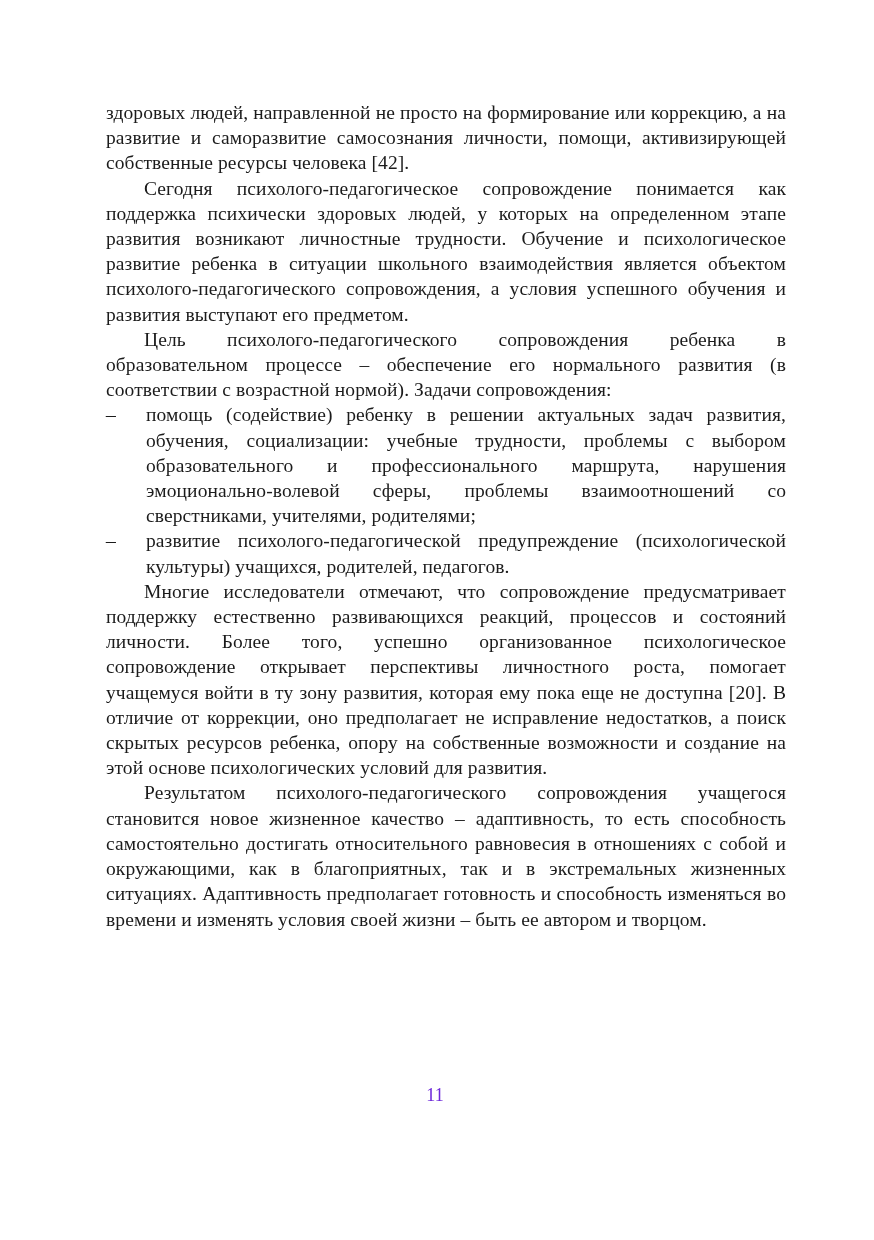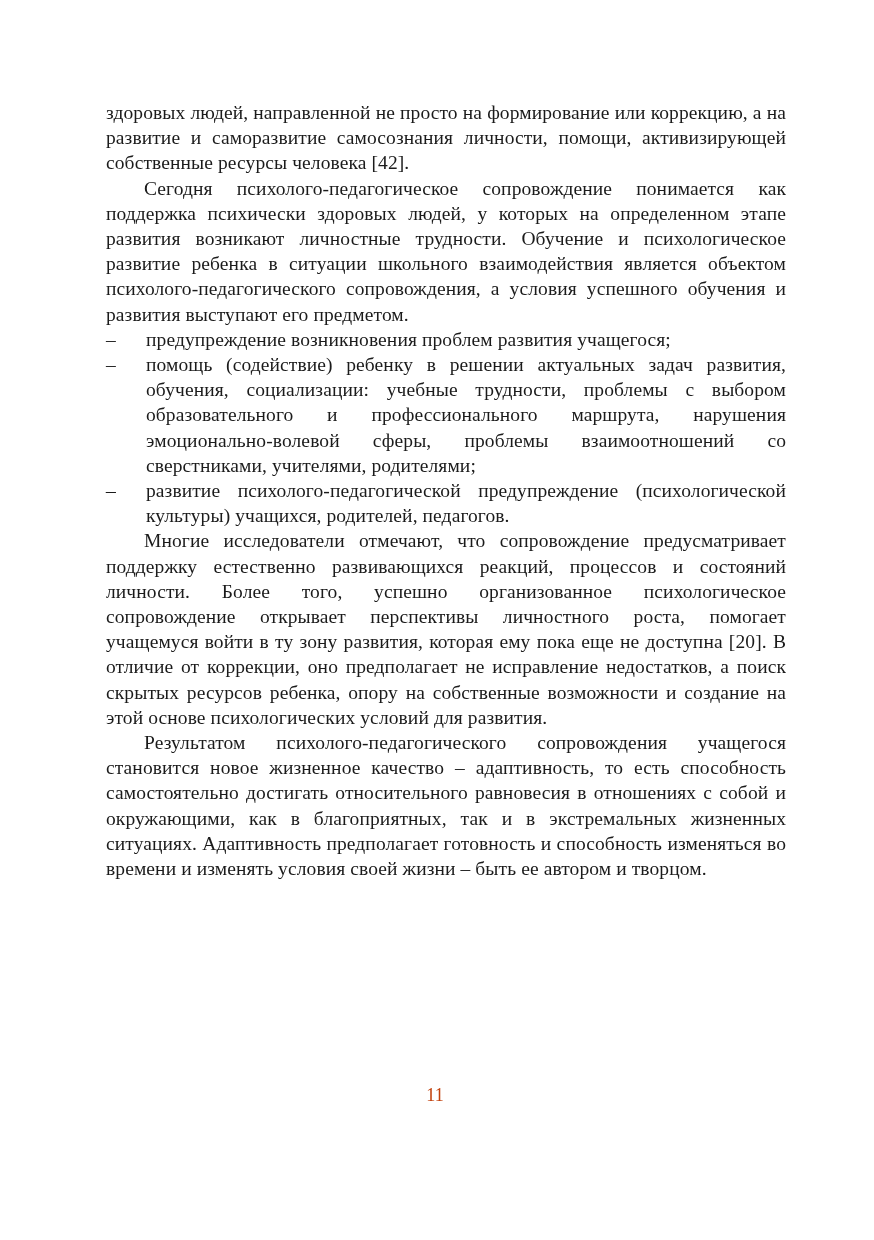--- a/index.html
+++ b/index.html
@@ -42,31 +42,32 @@
     left: 0;
     top: 0;
   }
   .page-number {
     position: absolute;
     left: 0;
     right: 0;
     top: 1085px;
     text-align: center;
     font-size: 18px;
-    color: #c2410c;
+    color: #6d28d9;
   }
 </style>
 </head>
 <body>
 
 <div class="page">
   <div class="text-block">
       <p class="noindent">здоровых людей, направленной не просто на формирование или коррекцию, а на развитие и саморазвитие самосознания личности, помощи, активизирующей собственные ресурсы человека [42].</p>
       <p class="indent">Сегодня психолого-педагогическое сопровождение понимается как поддержка психически здоровых людей, у которых на определенном этапе развития возникают личностные трудности. Обучение и психологическое развитие ребенка в ситуации школьного взаимодействия является объектом психолого-педагогического сопровождения, а условия успешного обучения и развития выступают его предметом.</p>
-      <p class="list"><span class="marker">–</span><span>предупреждение возникновения проблем развития учащегося;</span></p>
+      <p class="indent">Цель психолого-педагогического сопровождения ребенка в образовательном процессе – обеспечение его нормального развития (в соответствии с возрастной нормой). Задачи сопровождения:</p>
+      <p class="list"><span class="marker">–</span></p>
       <p class="list"><span class="marker">–</span><span>помощь (содействие) ребенку в решении актуальных задач развития, обучения, социализации: учебные трудности, проблемы с выбором образовательного и профессионального маршрута, нарушения эмоционально-волевой сферы, проблемы взаимоотношений со сверстниками, учителями, родителями;</span></p>
       <p class="list"><span class="marker">–</span></p>
       <p class="list"><span class="marker">–</span><span>развитие психолого-педагогической предупреждение (психологической культуры) учащихся, родителей, педагогов.</span></p>
       <p class="indent">Многие исследователи отмечают, что сопровождение предусматривает поддержку естественно развивающихся реакций, процессов и состояний личности. Более того, успешно организованное психологическое сопровождение открывает перспективы личностного роста, помогает учащемуся войти в ту зону развития, которая ему пока еще не доступна [20]. В отличие от коррекции, оно предполагает не исправление недостатков, а поиск скрытых ресурсов ребенка, опору на собственные возможности и создание на этой основе психологических условий для развития.</p>
       <p class="indent">Результатом психолого-педагогического сопровождения учащегося становится новое жизненное качество – адаптивность, то есть способность самостоятельно достигать относительного равновесия в отношениях с собой и окружающими, как в благоприятных, так и в экстремальных жизненных ситуациях. Адаптивность предполагает готовность и способность изменяться во времени и изменять условия своей жизни – быть ее автором и творцом.</p>
     </div>
   <div class="page-number">11</div>
 </div>
 
 </body></html>

